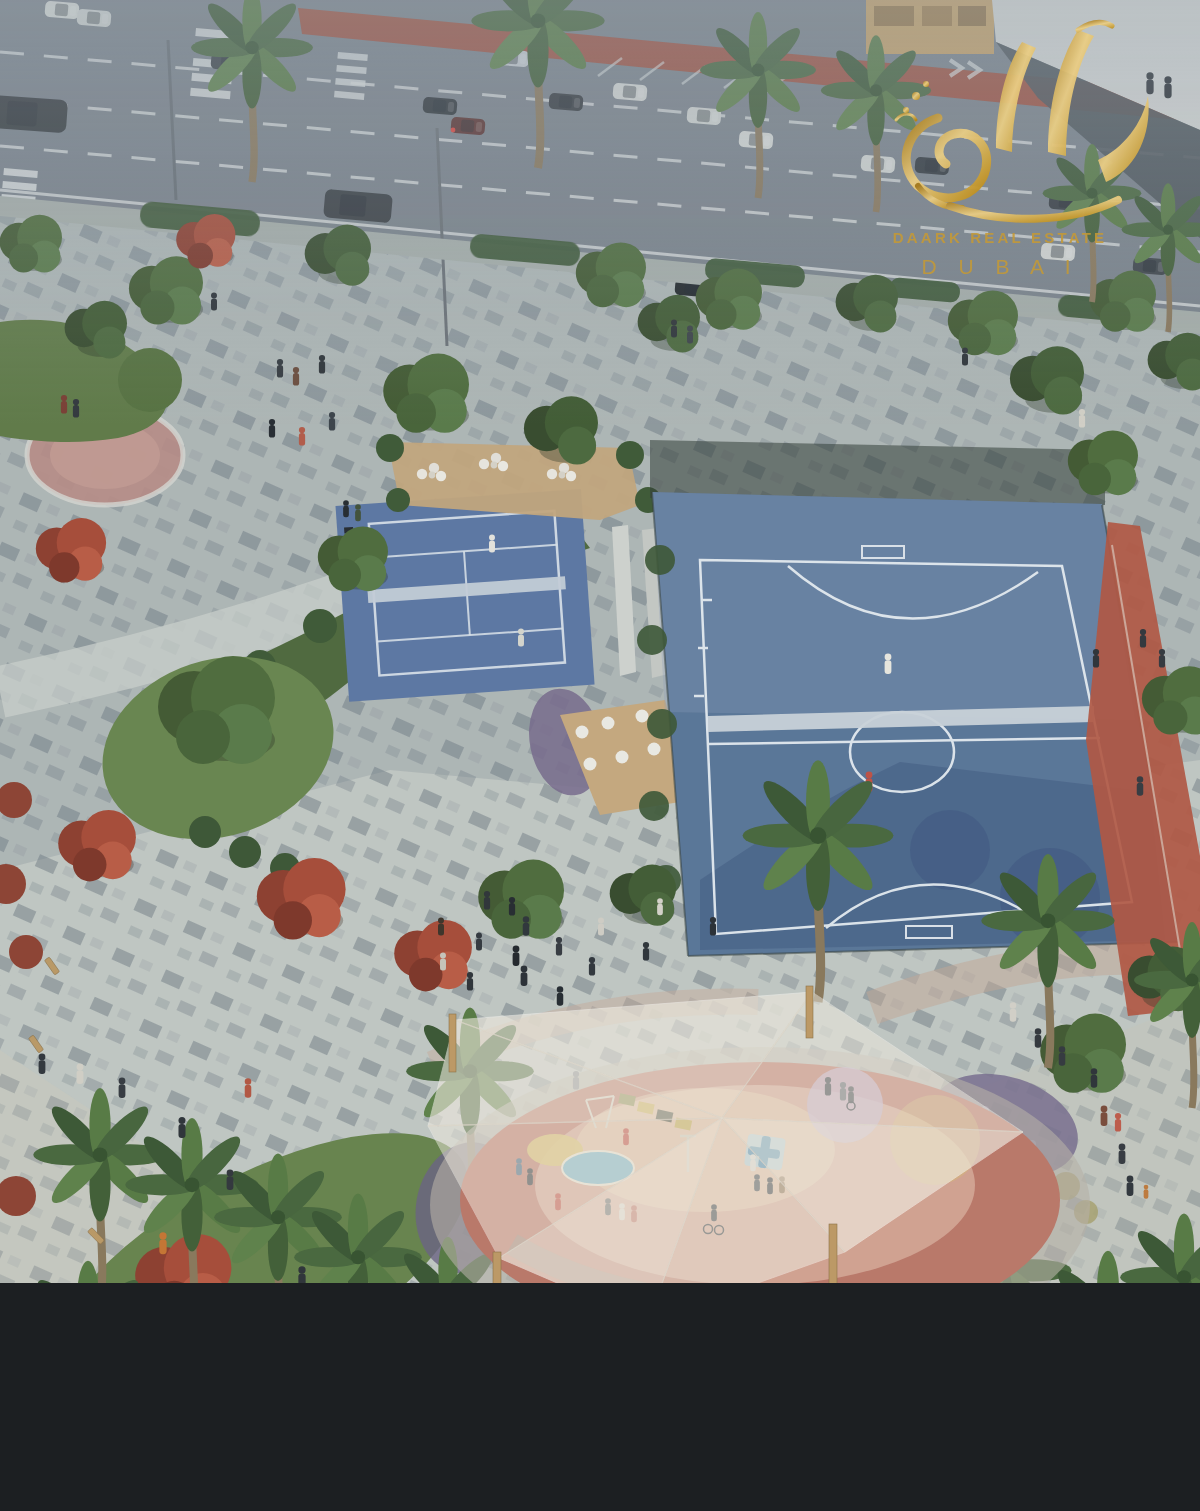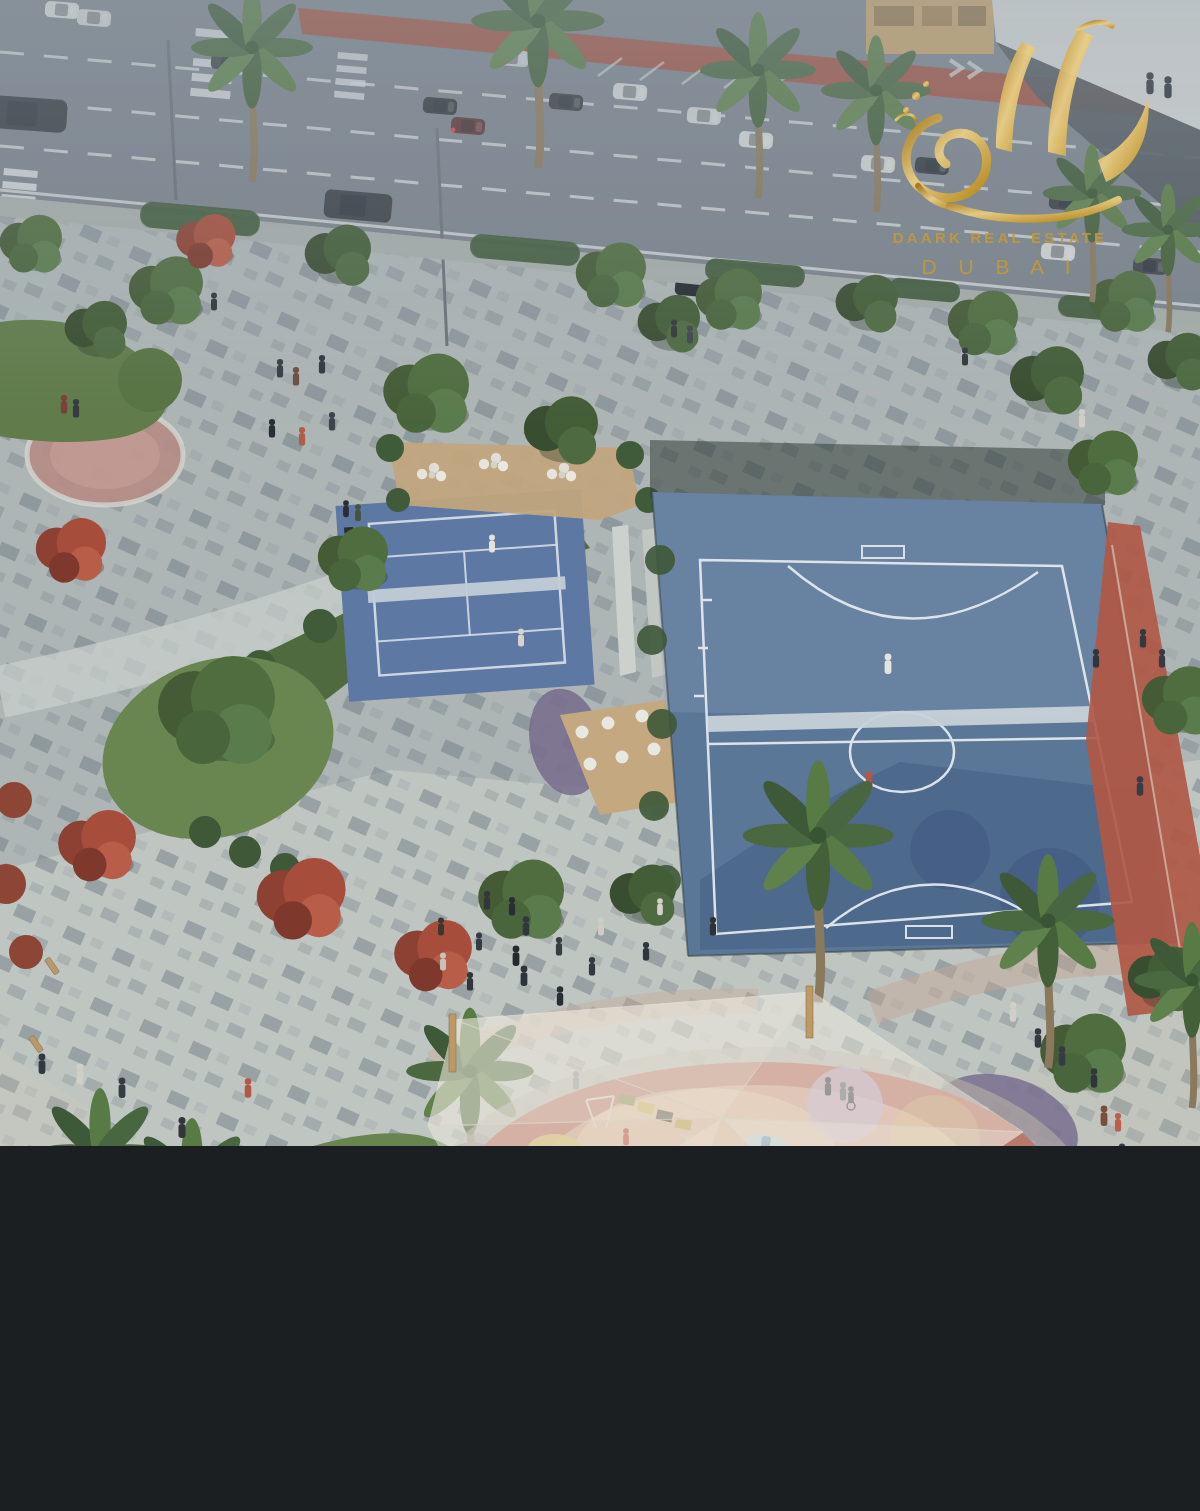--- a/index.html
+++ b/index.html
@@ -1,16 +1,16 @@
 <!DOCTYPE html>
 <html><head>
 <meta charset="utf-8">
 <style>
   html,body{margin:0;padding:0;background:#1c1f22;}
-  .stage{position:relative;width:1200px;height:1146px;margin:0 auto;overflow:hidden;background:#a9b0ac;}
+  .stage{position:relative;width:1200px;height:1283px;margin:0 auto;overflow:hidden;background:#a9b0ac;}
   .stage svg{display:block;width:1200px;height:1511px;}
   .wm-line1{font-family:"Liberation Sans",sans-serif;font-size:15px;font-weight:600;letter-spacing:3.2px;}
   .wm-line2{font-family:"Liberation Sans",sans-serif;font-size:21px;font-weight:400;letter-spacing:8px;}
 </style>
 </head>
 <body>
 
 <div class="stage">
 <svg viewBox="0 0 1200 1511" xmlns="http://www.w3.org/2000/svg">
   <defs>

